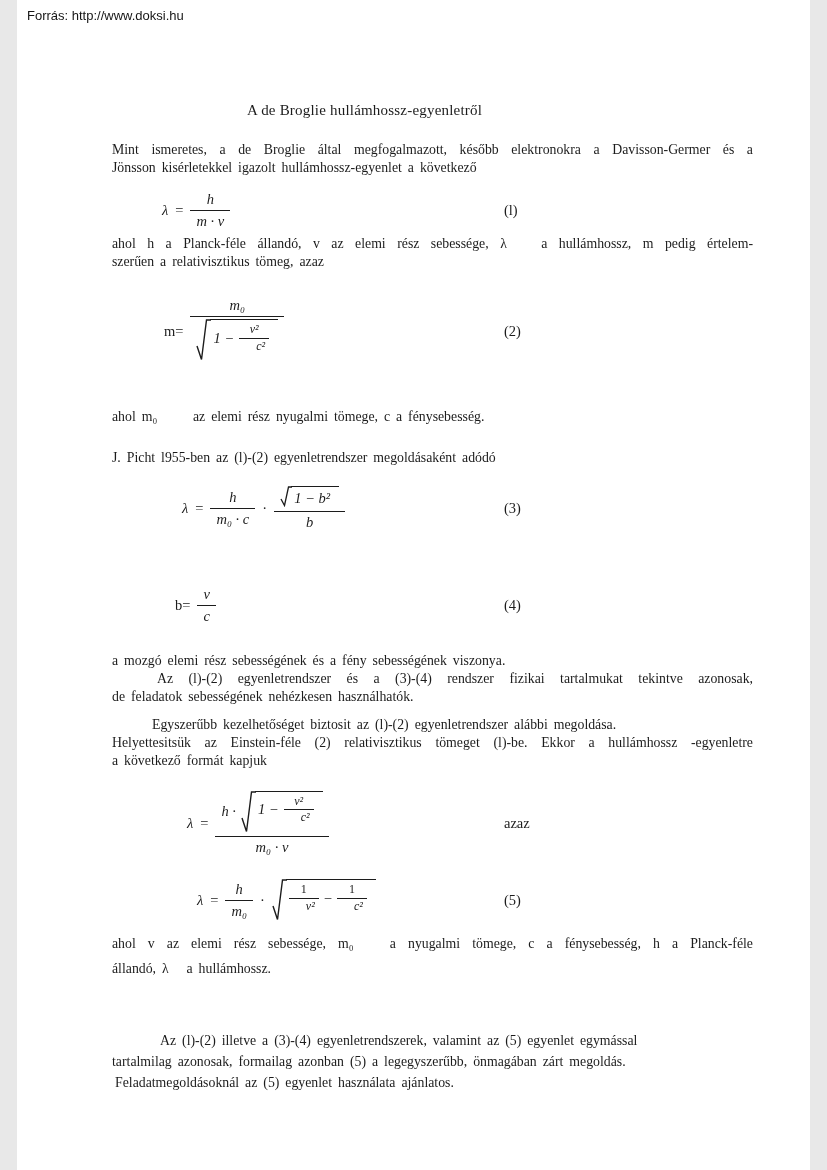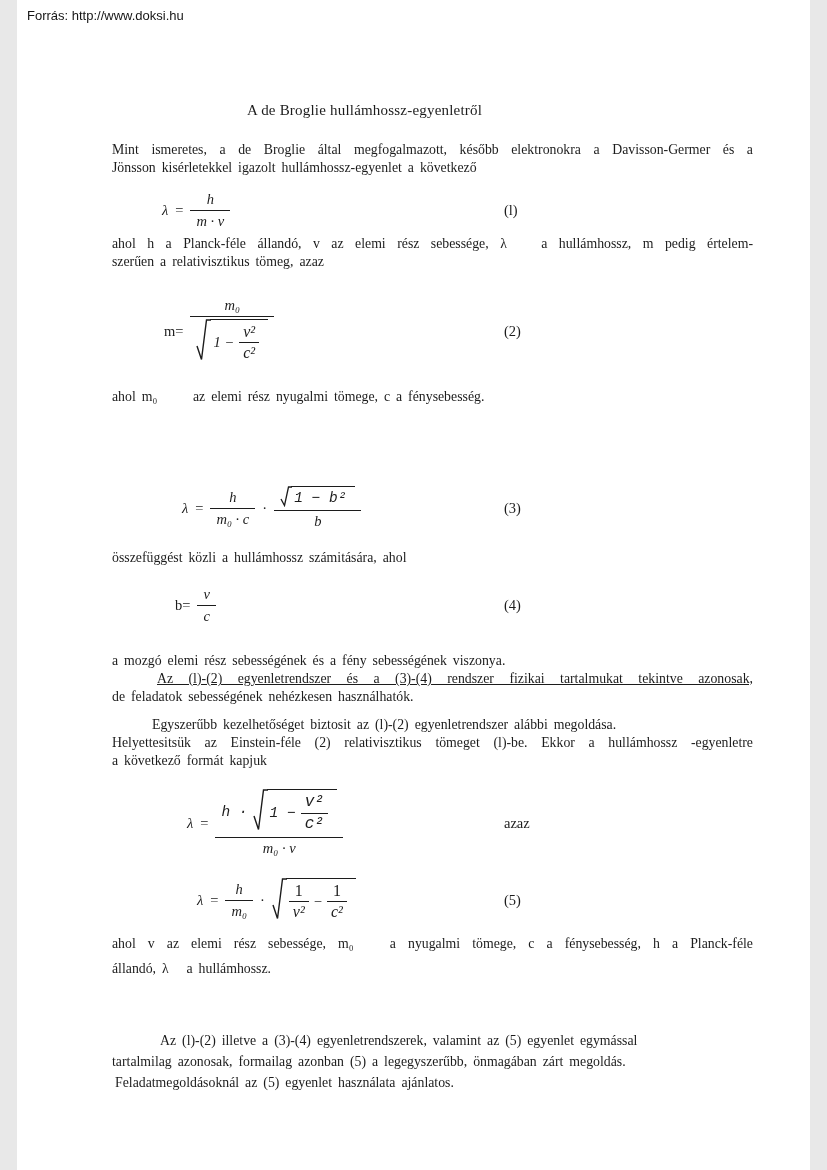--- a/index.html
+++ b/index.html
@@ -11,38 +11,38 @@
   .source{
     position:absolute;left:10px;top:8px;
     font-family:"Liberation Sans","DejaVu Sans",sans-serif;
     font-size:13px;color:#151515;
   }
   .title{position:absolute;left:230px;top:102px;font-size:15px;letter-spacing:.2px;}
   .para{position:absolute;left:95px;width:641px;font-size:13.8px;line-height:18px;word-spacing:2.5px;}
   .line{display:block;}
   .j{text-align:justify;text-align-last:justify;}
   .ind40{text-indent:40px;}
-  .ind45{text-indent:45px;text-decoration:underline;}
+  .ind45{text-indent:45px;}
   .ind48{text-indent:48px;margin-top:12px;}
   .lh25{line-height:25px;}
   .lh21{line-height:21px;}
   .eqrow{
     position:absolute;left:95px;width:660px;display:flex;align-items:center;
     font-size:14.5px;
   }
   .eqrow .tok{margin-right:7px;}
   .it{font-style:italic;}
   .eqlabel{position:absolute;left:392px;top:50%;transform:translateY(-50%);font-style:normal;}
   .frac{display:inline-block;text-align:center;vertical-align:middle;}
   .frac>.num{display:block;border-bottom:1.4px solid #1c1c1c;padding:0 6px 2px;}
   .frac>.den{display:block;padding:2px 6px 0;}
-  .flexnum{display:inline-flex !important;align-items:center;gap:5px;justify-content:center;padding:0 6px 3px !important;font-family:Liberation Mono, monospace;}
-  .sfrac{font-size:16px;line-height:1.15;}
+  .flexnum{display:inline-flex !important;align-items:center;gap:5px;justify-content:center;padding:0 6px 3px !important;}
+  .sfrac{font-size:12px;line-height:1.15;}
   .sfrac>.num{padding:0 4px 1px;border-bottom:1.2px solid #1c1c1c;}
-  .sfrac>.den{padding:1px 4px 0;}
+  .sfrac>.den{padding:1px 4px 0;margin-left:13px;}
   .sqrt{display:inline-flex;align-items:flex-start;}
   .rsign{flex:none;display:block;}
   .rad{
     border-top:1.4px solid #1c1c1c;display:inline-flex;align-items:center;
     gap:5px;padding:3px 9px 1px 3px;margin-left:-1px;
   }
 </style>
 </head>
 <body>
 
@@ -87,24 +87,27 @@
               <span class="num it">v²</span>
               <span class="den it">c²</span>
             </span>
           </span>
         </span>
       </span>
     </span>
     <span class="eqlabel">(2)</span>
   </div>
 
-  <div class="para" style="top:388px">
+  <div class="para" style="top:408px">
     <span class="line">ahol m₀&nbsp;&nbsp;&nbsp;&nbsp;&nbsp; az elemi rész nyugalmi tömege, c a fénysebesség.</span>
   </div>
 
+  <div class="para" style="top:449px">
+    <span class="line">J. Picht l955-ben az (l)-(2) egyenletrendszer megoldásaként adódó</span>
+  </div>
 
   <div class="eqrow" style="top:480px;min-height:56px;padding-left:70px">
     <span class="tok it">λ</span>
     <span class="tok">=</span>
     <span class="frac tok">
       <span class="num it">h</span>
       <span class="den it">m₀ · c</span>
     </span>
     <span class="tok">·</span>
     <span class="frac">
@@ -116,23 +119,20 @@
           <span class="rad">
             <span class="it">1 − b²</span>
           </span>
         </span>
       </span>
       <span class="den it">b</span>
     </span>
     <span class="eqlabel">(3)</span>
   </div>
 
-  <div class="para" style="top:549px">
-    <span class="line">összefüggést közli a hullámhossz számitására, ahol</span>
-  </div>
 
   <div class="eqrow" style="top:582px;min-height:46px;padding-left:63px">
     <span class="tok">b=</span>
     <span class="frac">
       <span class="num it">v</span>
       <span class="den it">c</span>
     </span>
     <span class="eqlabel">(4)</span>
   </div>
 

